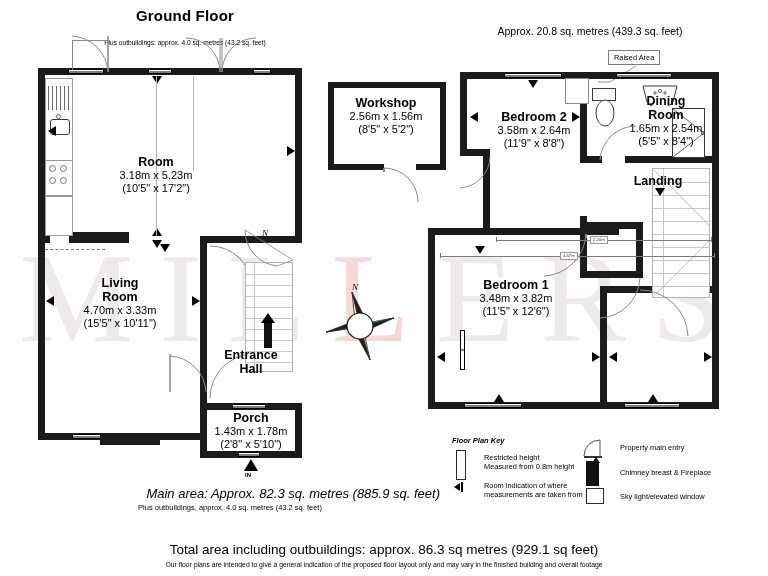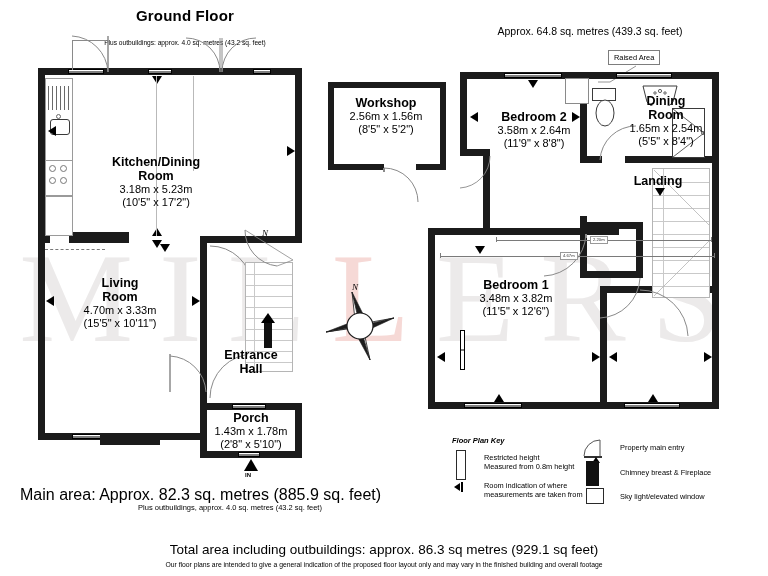--- a/index.html
+++ b/index.html
@@ -66,21 +66,21 @@
   .stairs { position:absolute; border:1px solid #b5b5b5; background:#fff; }
   .step { position:absolute; background:#c9c9c9; height:1px; left:0; right:0; }
   .stepv { position:absolute; background:#c9c9c9; width:1px; top:0; bottom:0; }
 
   
   .fx { position:absolute; border:1px solid #3a3a3a; background:#fff; }
   .fx-round { border-radius:50%; }
   .fx-light { position:absolute; border:1px solid #9a9a9a; background:#fff; }
 
   
-  .bt-main { font-size:16px; text-align:left; }
+  .bt-main { font-size:13px; text-align:right;font-style:italic; }
   .bt-sub { font-size:7.5px; text-align:center; }
   .bt-total { font-size:13.5px; text-align:center; }
   .bt-disc { font-size:6.8px; text-align:center; }
 
   
   .key-title { font-size:7.5px; font-weight:bold; }
   .key-txt { font-size:7.4px; line-height:9px; }
   .key-box { position:absolute; border:1px solid #2a2a2a; background:#fff; }
   .key-black { position:absolute; background:#111; }
 
@@ -101,21 +101,21 @@
 </head>
 <body>
 
 <div class="stage">
 
   <div id="watermark">MIL<span class="pink">L</span>ERS</div>
 
   <div class="abs floor-title" style="left:20px; top:7px; width:330px;">Ground Floor</div>
   <div class="abs floor-sub2" style="left:20px; top:39px; width:330px;">Plus outbuildings: approx. 4.0 sq. metres (43.2 sq. feet)</div>
 
-  <div class="abs floor-sub" style="left:440px; top:25px; width:300px;">Approx. 64.8 sq. metres (439.3 sq. feet)</div>
+  <div class="abs floor-sub" style="left:440px; top:25px; width:300px;">Approx. 20.8 sq. metres (439.3 sq. feet)</div>
 
   <div class="abs" style="left:0; top:0; width:320px; height:470px;">
 
     <div class="wall" style="left:38px; top:68px; width:264px; height:7px;"></div>
 
     <div class="wall" style="left:38px; top:68px; width:7px; height:372px;"></div>
 
     <div class="wall" style="left:295px; top:68px; width:7px; height:172px;"></div>
 
     <div class="wall" style="left:200px; top:236px; width:102px; height:7px;"></div>
@@ -234,21 +234,20 @@
     <div class="tri tri-r" style="left:192px; top:296px;"></div>
     <div class="tri tri-d" style="left:160px; top:244px;"></div>
 
     <div class="abs" style="left:156px; top:76px; width:1px; height:160px; background:#b9b9b9;"></div>
     <div class="abs" style="left:193px; top:76px; width:1px; height:95px; background:#b9b9b9;"></div>
 
     <div class="tri tri-u" style="left:244px; top:459px; border-bottom-width:12px; border-left-width:7px; border-right-width:7px;"></div>
     <div class="in-label" style="left:245px; top:472px;">IN</div>
 
     <div class="room" style="left:46px; top:155px; width:220px;">
-      <div class="nm">Kitchen/Dining</div>
       <div class="nm">Room</div>
       <div class="d1">3.18m x 5.23m</div>
       <div class="d2">(10'5" x 17'2")</div>
     </div>
 
     <div class="room" style="left:30px; top:276px; width:180px;">
       <div class="nm">Living</div>
       <div class="nm">Room</div>
       <div class="d1">4.70m x 3.33m</div>
       <div class="d2">(15'5" x 10'11")</div>

